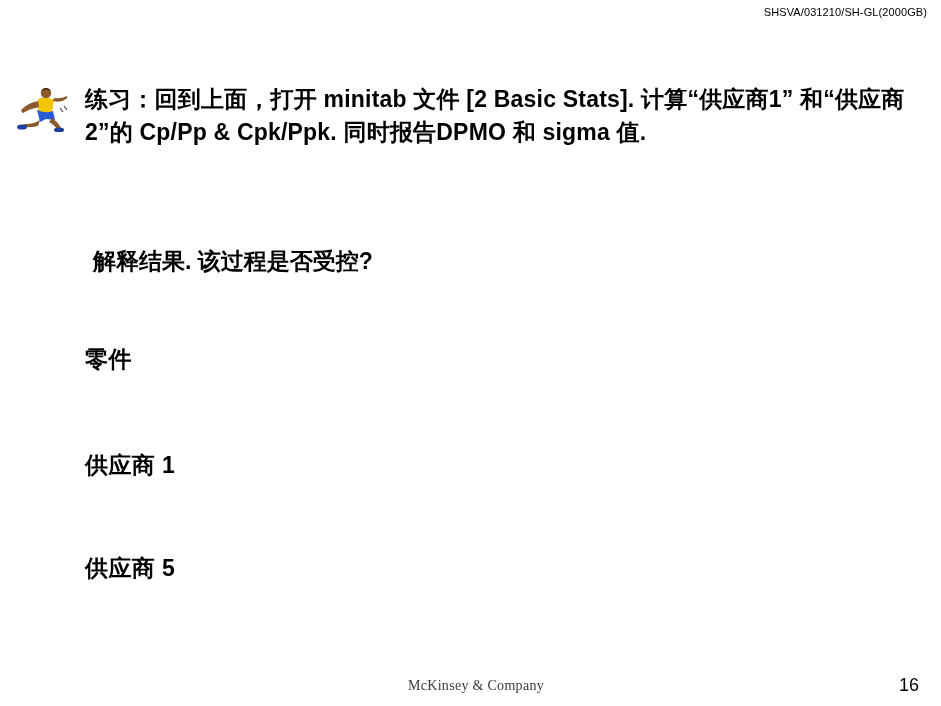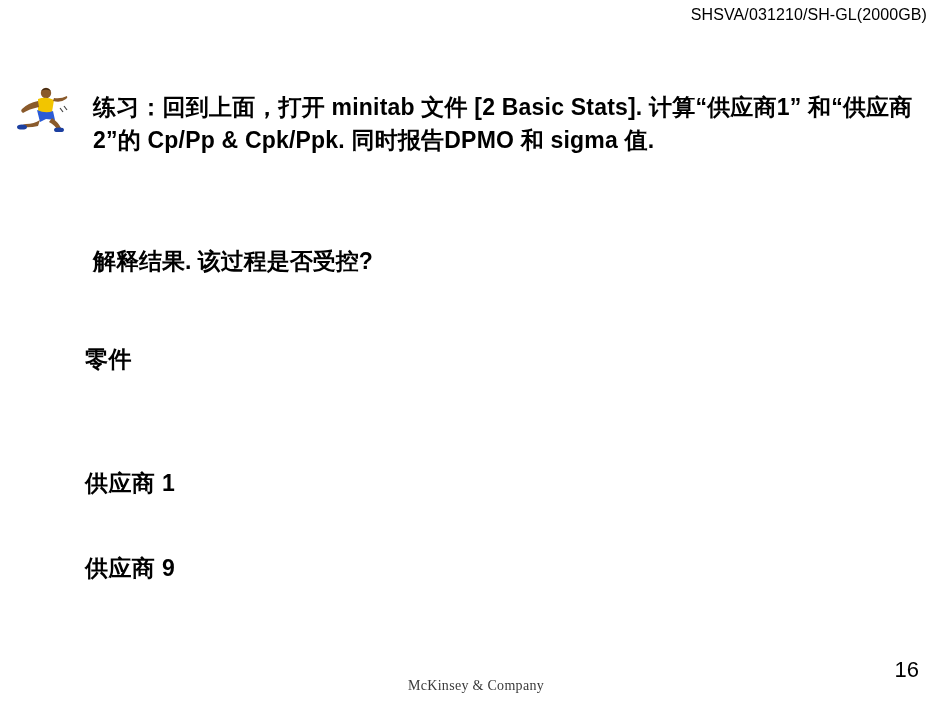--- a/index.html
+++ b/index.html
@@ -22,21 +22,21 @@
     top: 0;
     width: 941px;
     height: 706px;
   }
 
   
   .header-code {
     position: absolute;
     right: 14px;
     top: 6px;
-    font-size: 16px;
+    font-size: 11px;
     font-family: "Liberation Sans", sans-serif;
     color: #000000;
     letter-spacing: 0.1px;
     white-space: nowrap;
     margin-left: 34px;
   }
 
   
   .exercise-icon {
     position: absolute;
@@ -56,21 +56,21 @@
 
   .para {
     font-size: 23px;
     line-height: 33px;
     font-family: "Liberation Sans", sans-serif;
     color: #000000;
   }
 
   .para-1 {
     font-weight: bold;
-    margin: 8px;
+    margin: 0;
     letter-spacing: 0.2px;
   }
 
   .para-2 {
     font-weight: bold;
     margin: 8px;
     position: absolute;
     top: 154px;
     left: 0;
     width: 820px;
@@ -82,41 +82,41 @@
     font-size: 23px;
     font-weight: bold;
     font-family: "Liberation Sans", sans-serif;
     color: #000000;
     letter-spacing: 0.4px;
     white-space: nowrap;
     text-align: center;
   }
 
   .label-parts  { top: 344px; }
-  .label-sup1   { top: 450px; margin-top: 18px; }
+  .label-sup1   { top: 450px; }
   .label-sup2   { top: 553px; }
 
   
   .footer-logo {
     position: absolute;
     left: 11px;
     right: 0;
     bottom: 12px;
     text-align: center;
     font-family: "Liberation Serif", serif;
     font-size: 14px;
     color: #3a3a3a;
     letter-spacing: 0.3px;
   }
 
   .page-number {
     position: absolute;
     right: 22px;
-    bottom: 23px;
-    font-size: 22px;
+    bottom: 10px;
+    font-size: 18px;
     font-family: "Liberation Sans", sans-serif;
     color: #000000;
   }
 </style>
 </head>
 <body>
 
 <div class="slide">
 
   <div class="header-code">SHSVA/031210/SH-GL(2000GB)</div>
@@ -148,19 +148,19 @@
 
   <div class="body-block">
     <p class="para para-1">练习：回到上面，打开 minitab 文件 [2 Basic Stats]. 计算“供应商1” 和“供应商2”的 Cp/Pp &amp; Cpk/Ppk. 同时报告DPMO 和 sigma 值.</p>
     <p class="para para-2">解释结果. 该过程是否受控?</p>
   </div>
 
   <div class="label-row label-parts">零件</div>
 
   <div class="label-row label-sup1">供应商 1</div>
 
-  <div class="label-row label-sup2">供应商 9</div>
+  <div class="label-row label-sup2">供应商 5</div>
 
   <div class="footer-logo">McKinsey &amp; Company</div>
 
   <div class="page-number">16</div>
 
 </div>
 
 </body></html>

